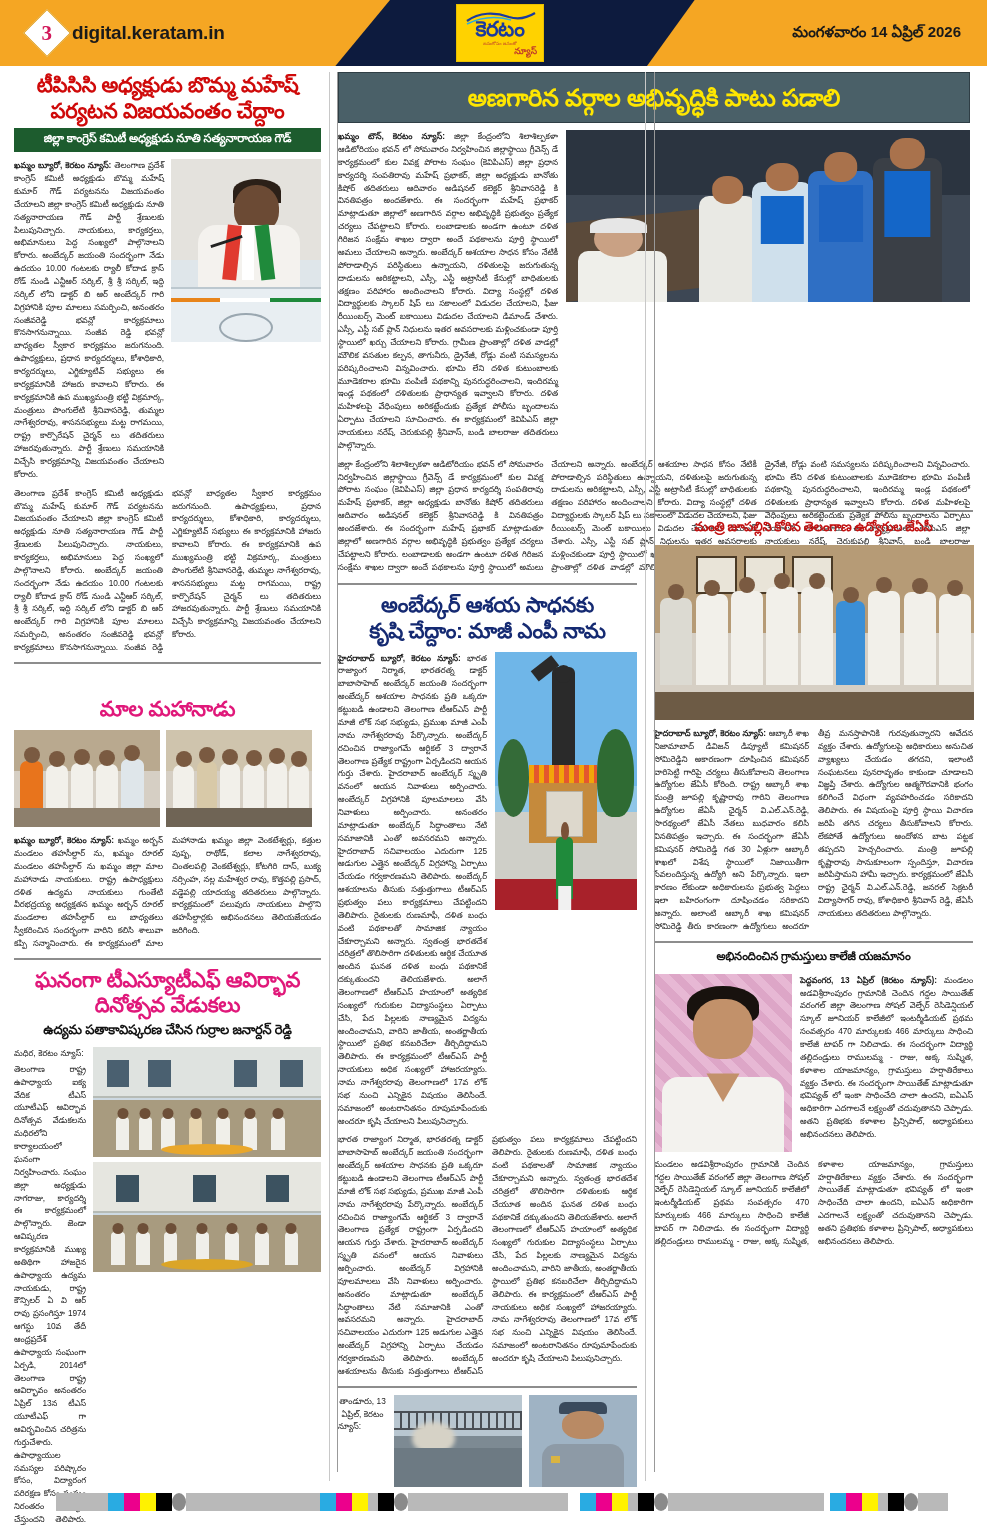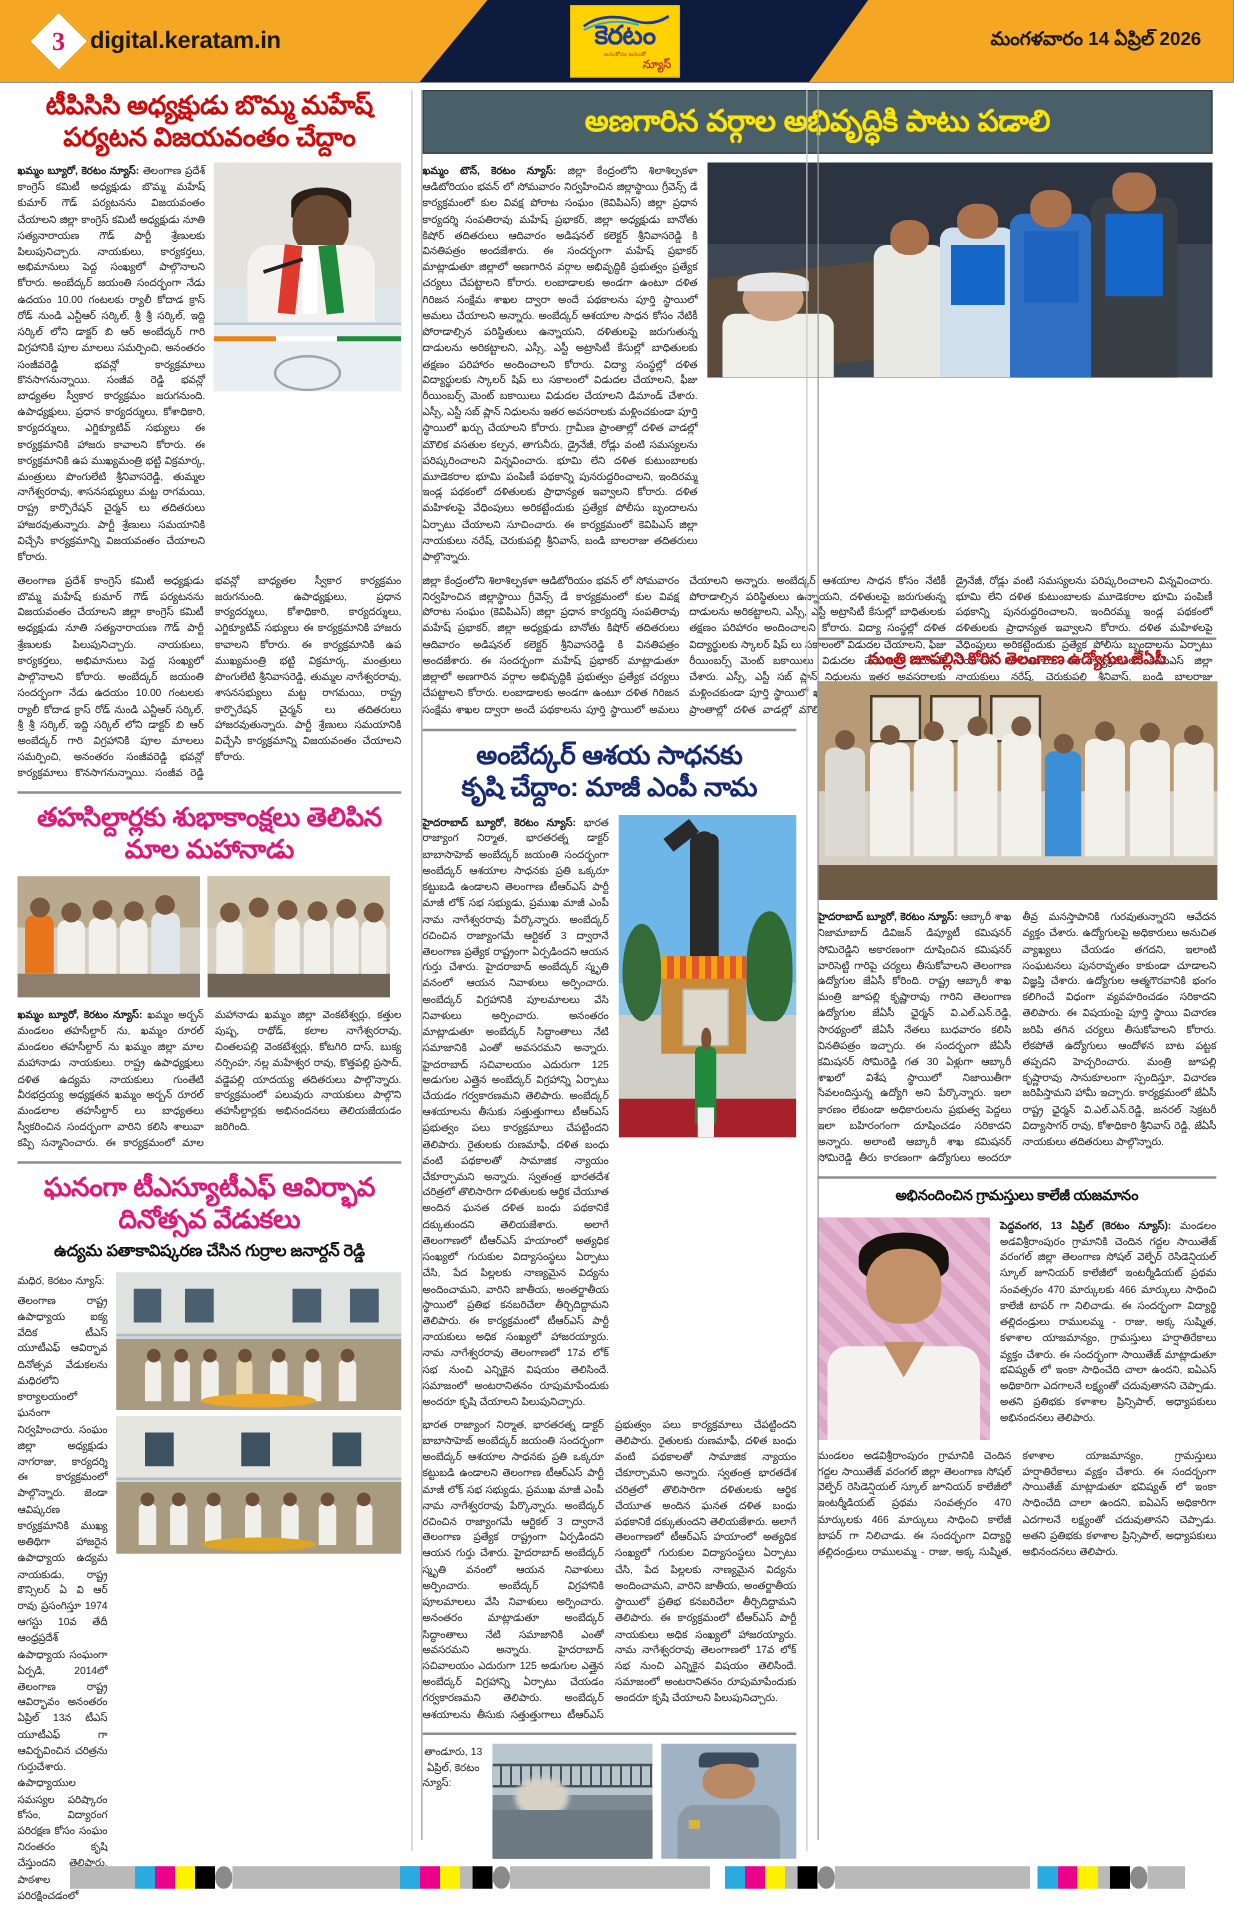--- a/index.html
+++ b/index.html
@@ -286,20 +286,21 @@
   <div class="sheet">
     <div class="cols">
 
       <div class="col col-l">
 
         <div>
           <h1 class="hl red">
             <span>టీపిసిసి అధ్యక్షుడు బొమ్మ మహేష్</span><br>
             <span>పర్యటన విజయవంతం చేద్దాం</span>
           </h1>
+          <div class="subbar">జిల్లా కాంగ్రెస్ కమిటీ అధ్యక్షుడు నూతి సత్యనారాయణ గౌడ్</div>
 
           <div style="display:flex; gap:7px; margin-top:7px;">
             <div style="width:150px;">
               <p class="body-text"><span class="lead">ఖమ్మం బ్యూరో, కెరటం న్యూస్:</span> <span>తెలంగాణ ప్రదేశ్ కాంగ్రెస్ కమిటీ అధ్యక్షుడు బొమ్మ మహేష్ కుమార్ గౌడ్ పర్యటనను విజయవంతం చేయాలని జిల్లా కాంగ్రెస్ కమిటీ అధ్యక్షుడు నూతి సత్యనారాయణ గౌడ్ పార్టీ శ్రేణులకు పిలుపునిచ్చారు. నాయకులు, కార్యకర్తలు, అభిమానులు పెద్ద సంఖ్యలో పాల్గొనాలని కోరారు. అంబేద్కర్ జయంతి సందర్భంగా నేడు ఉదయం 10.00 గంటలకు ర్యాలీ కోదాడ క్రాస్ రోడ్ నుండి ఎన్టీఆర్ సర్కిల్, శ్రీ శ్రీ సర్కిల్, ఇద్ది సర్కిల్ లోని డాక్టర్ బి ఆర్ అంబేద్కర్ గారి విగ్రహానికి పూల మాలలు సమర్పించి, అనంతరం సంజీవరెడ్డి భవన్లో కార్యక్రమాలు కొనసాగనున్నాయి. సంజీవ రెడ్డి భవన్లో బాధ్యతల స్వీకార కార్యక్రమం జరుగనుంది. ఉపాధ్యక్షులు, ప్రధాన కార్యదర్శులు, కోశాధికారి, కార్యదర్శులు, ఎగ్జిక్యూటివ్ సభ్యులు ఈ కార్యక్రమానికి హాజరు కావాలని కోరారు. ఈ కార్యక్రమానికి ఉప ముఖ్యమంత్రి భట్టి విక్రమార్క, మంత్రులు పొంగులేటి శ్రీనివాసరెడ్డి, తుమ్మల నాగేశ్వరరావు, శాసనసభ్యులు మట్ట రాగమయి, రాష్ట్ర కార్పొరేషన్ చైర్మన్ లు తదితరులు హాజరవుతున్నారు. పార్టీ శ్రేణులు సమయానికి విచ్చేసి కార్యక్రమాన్ని విజయవంతం చేయాలని కోరారు.</span></p>
             </div>
             <div style="width:150px;">
               <div class="photo ph-podium" style="width:150px;height:183px;">
                 <div class="hair"></div>
                 <div class="head"></div>
                 <div class="torso"></div>
@@ -313,21 +314,21 @@
               </div>
             </div>
           </div>
           <p class="body-text c2" style="margin-top:6px;">తెలంగాణ ప్రదేశ్ కాంగ్రెస్ కమిటీ అధ్యక్షుడు బొమ్మ మహేష్ కుమార్ గౌడ్ పర్యటనను విజయవంతం చేయాలని జిల్లా కాంగ్రెస్ కమిటీ అధ్యక్షుడు నూతి సత్యనారాయణ గౌడ్ పార్టీ శ్రేణులకు పిలుపునిచ్చారు. నాయకులు, కార్యకర్తలు, అభిమానులు పెద్ద సంఖ్యలో పాల్గొనాలని కోరారు. అంబేద్కర్ జయంతి సందర్భంగా నేడు ఉదయం 10.00 గంటలకు ర్యాలీ కోదాడ క్రాస్ రోడ్ నుండి ఎన్టీఆర్ సర్కిల్, శ్రీ శ్రీ సర్కిల్, ఇద్ది సర్కిల్ లోని డాక్టర్ బి ఆర్ అంబేద్కర్ గారి విగ్రహానికి పూల మాలలు సమర్పించి, అనంతరం సంజీవరెడ్డి భవన్లో కార్యక్రమాలు కొనసాగనున్నాయి. సంజీవ రెడ్డి భవన్లో బాధ్యతల స్వీకార కార్యక్రమం జరుగనుంది. ఉపాధ్యక్షులు, ప్రధాన కార్యదర్శులు, కోశాధికారి, కార్యదర్శులు, ఎగ్జిక్యూటివ్ సభ్యులు ఈ కార్యక్రమానికి హాజరు కావాలని కోరారు. ఈ కార్యక్రమానికి ఉప ముఖ్యమంత్రి భట్టి విక్రమార్క, మంత్రులు పొంగులేటి శ్రీనివాసరెడ్డి, తుమ్మల నాగేశ్వరరావు, శాసనసభ్యులు మట్ట రాగమయి, రాష్ట్ర కార్పొరేషన్ చైర్మన్ లు తదితరులు హాజరవుతున్నారు. పార్టీ శ్రేణులు సమయానికి విచ్చేసి కార్యక్రమాన్ని విజయవంతం చేయాలని కోరారు.</p>
         </div>
 
         <hr class="rule thick">
 
         <div>
           <h1 class="hl pink">
-            <span>తహసిల్దార్లకు శుభాకాంక్షలు తెలిపిన</span><br>
+            <br>
             <span>మాల మహానాడు</span>
           </h1>
           <div class="two-photos" style="margin-top:8px;">
             <div class="photo ph-group" style="width:146px;height:97px;">
               <div class="wall"></div>
               <div class="floor"></div>
               <div class="p" style="left:4%;width:16%;height:48%;background:#e8741c;">
                   <i></i>
                 </div>
               <div class="p" style="left:22%;width:15%;height:44%;">

